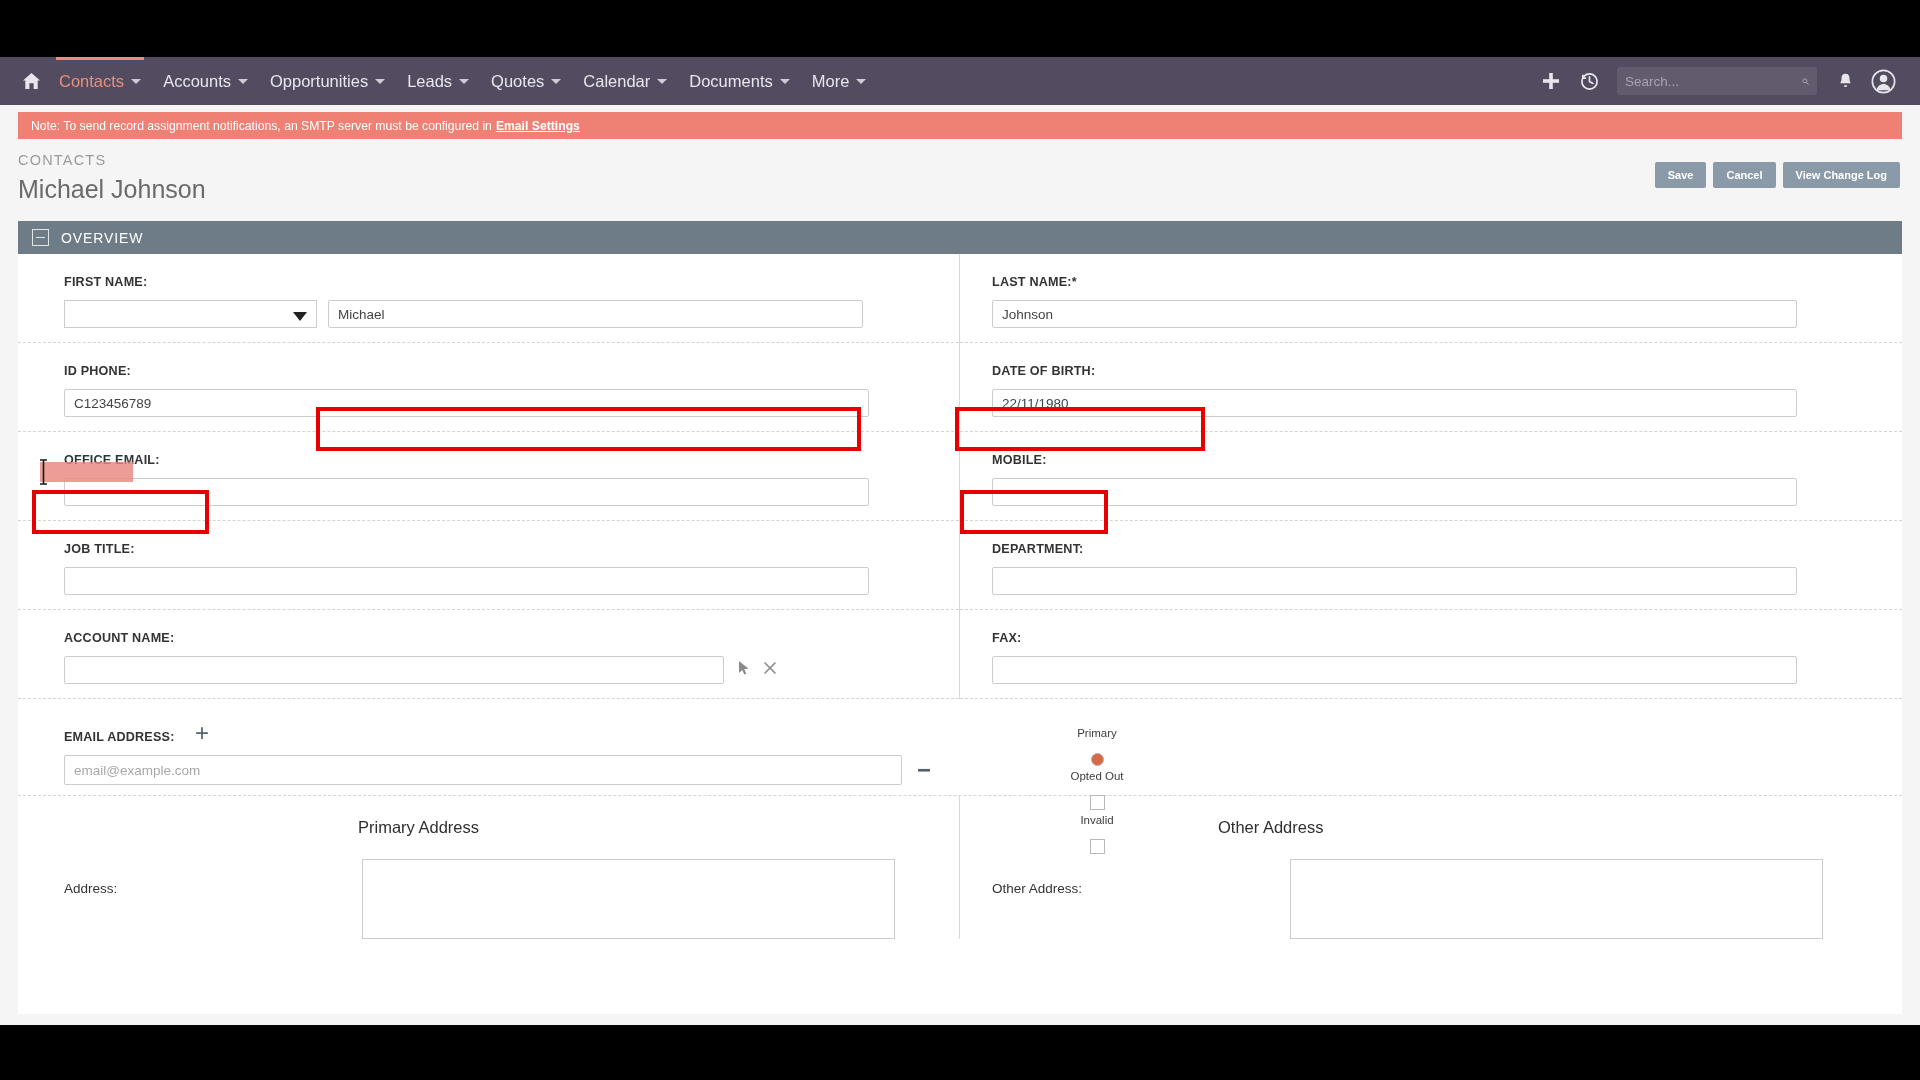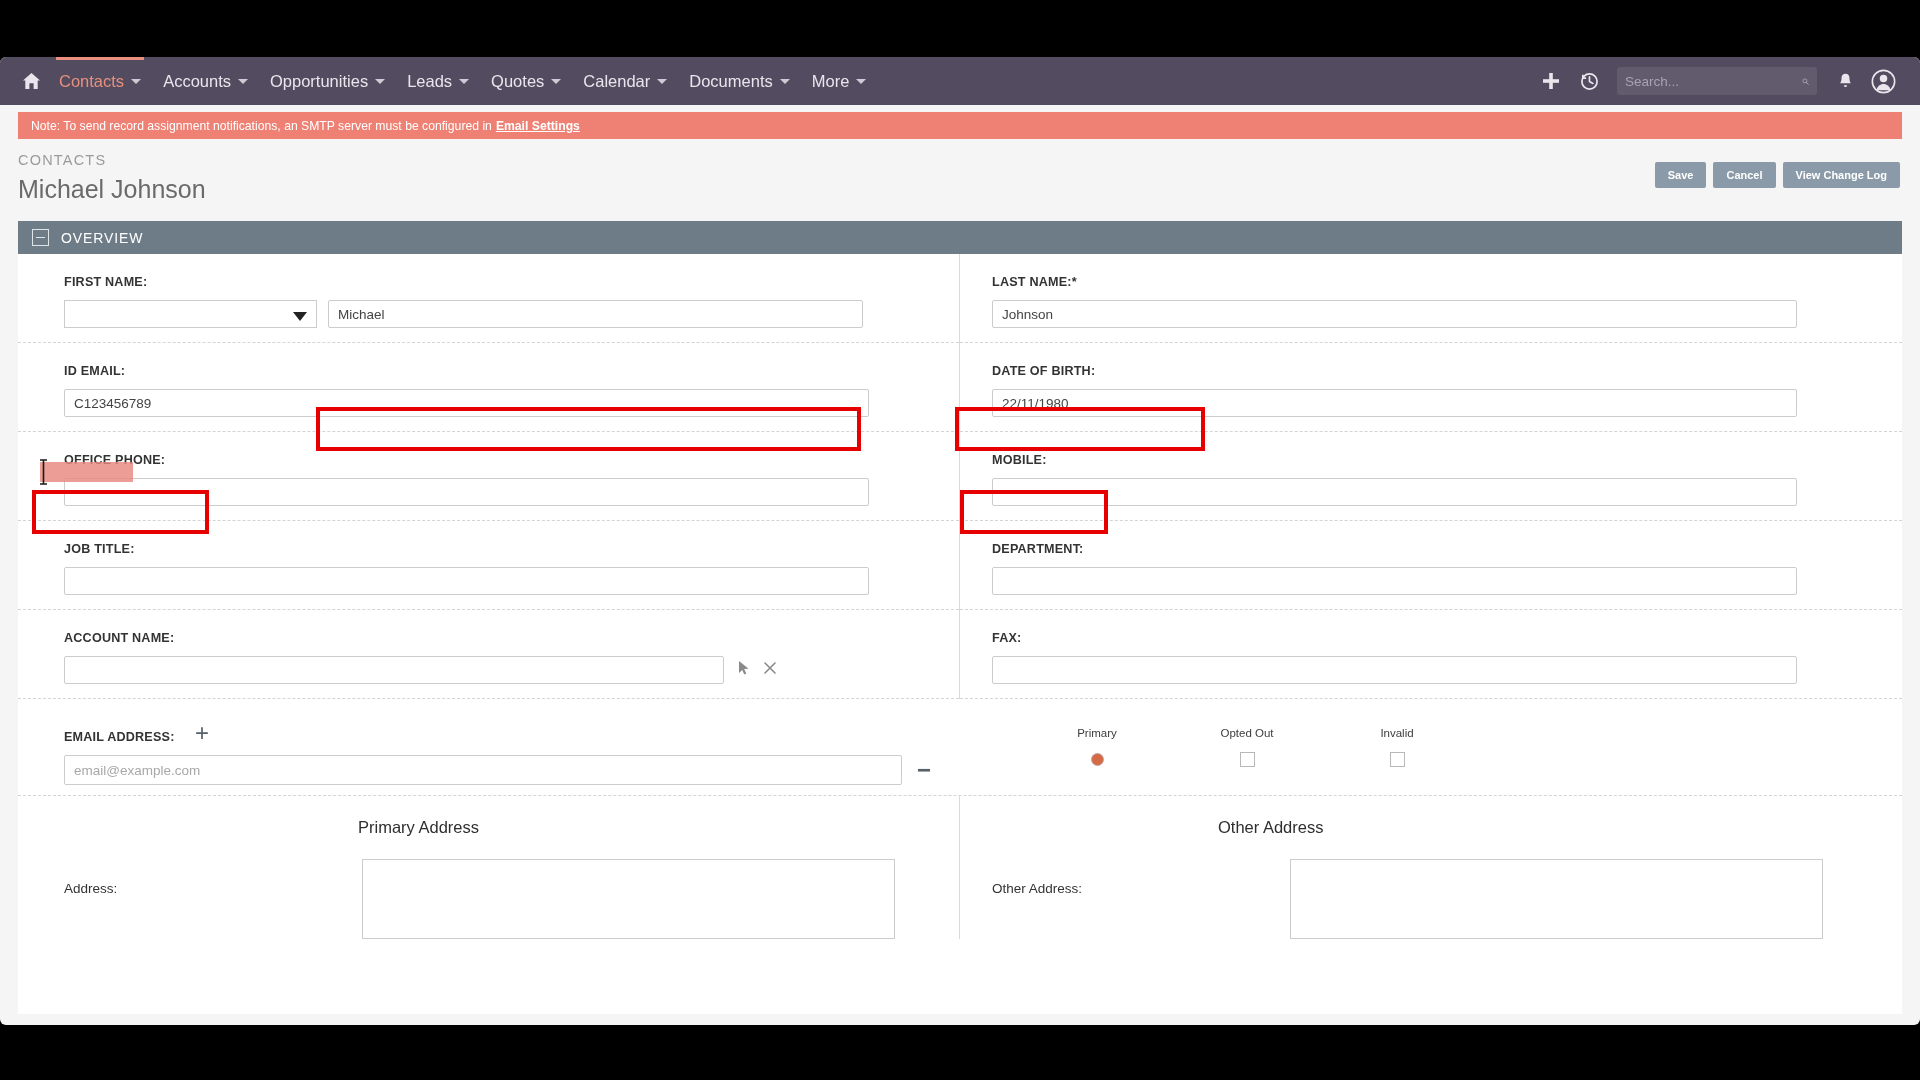--- a/index.html
+++ b/index.html
@@ -23,21 +23,20 @@
   }
 
   .app {
     position: absolute;
     left: 0;
     top: 57px;
     width: 1920px;
     height: 968px;
     background: #f5f5f5;
     overflow: hidden;
-    border-radius: 6px;
   }
 
   
   .topnav {
     position: relative;
     height: 48px;
     background: #534b5f;
     display: flex;
     align-items: center;
     padding-left: 14px;
@@ -340,20 +339,21 @@
     margin-left: 15px;
     cursor: pointer;
     line-height: 1;
     font-weight: bold;
   }
   .email-cols {
     display: flex;
     position: absolute;
     left: 958px;
     top: -28px;
+    flex-direction: column;
   }
   .email-col {
     width: 150px;
     text-align: center;
   }
   .email-col .ec-label {
     font-size: 11.5px;
     color: #3d3d3d;
     display: block;
     margin-bottom: 13px;
@@ -531,28 +531,28 @@
           <label class="f-label">FIRST NAME:</label>
           <div class="f-row">
             <div class="salutation">
               <i class="sal-caret"></i>
             </div>
             <input class="inp" style="width: 535px;" type="text" value="Michael">
           </div>
         </div>
 
         <div class="field">
-          <label class="f-label">ID EMAIL:</label>
+          <label class="f-label">ID PHONE:</label>
           <div class="f-row">
             <input class="inp w-narrow" type="text" value="C123456789" style="">
           </div>
         </div>
 
         <div class="field">
-          <label class="f-label">OFFICE PHONE:</label>
+          <label class="f-label">OFFICE EMAIL:</label>
           <div class="f-row">
             <input class="inp w-narrow" type="text" value="" style="">
           </div>
         </div>
 
         <div class="field">
           <label class="f-label">JOB TITLE:</label>
           <div class="f-row">
             <input class="inp w-narrow" type="text" value="" style="">
           </div>

